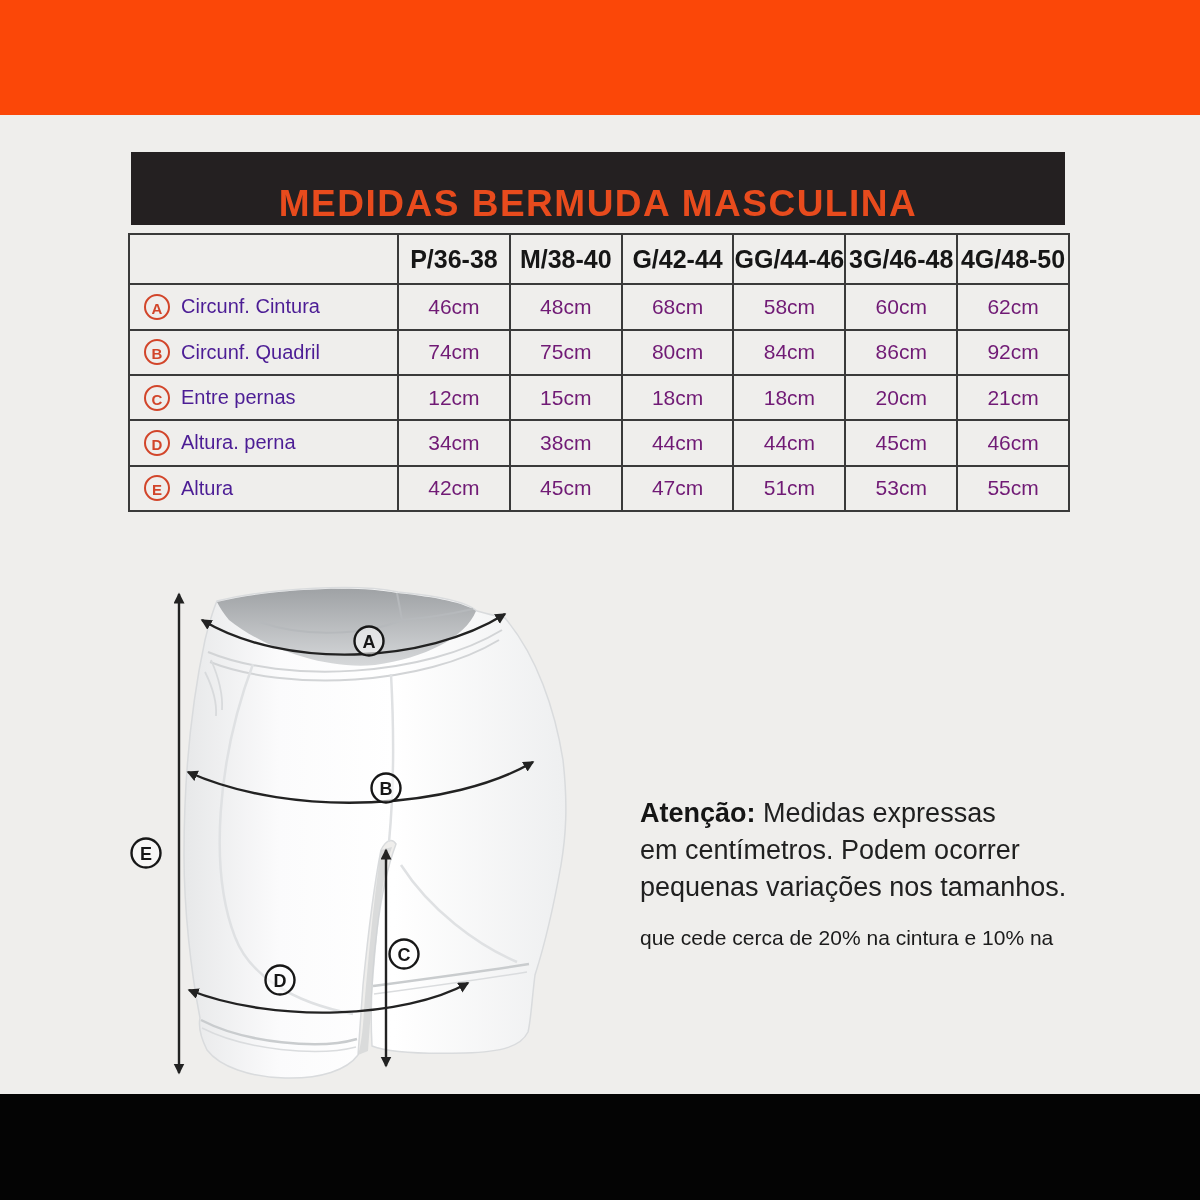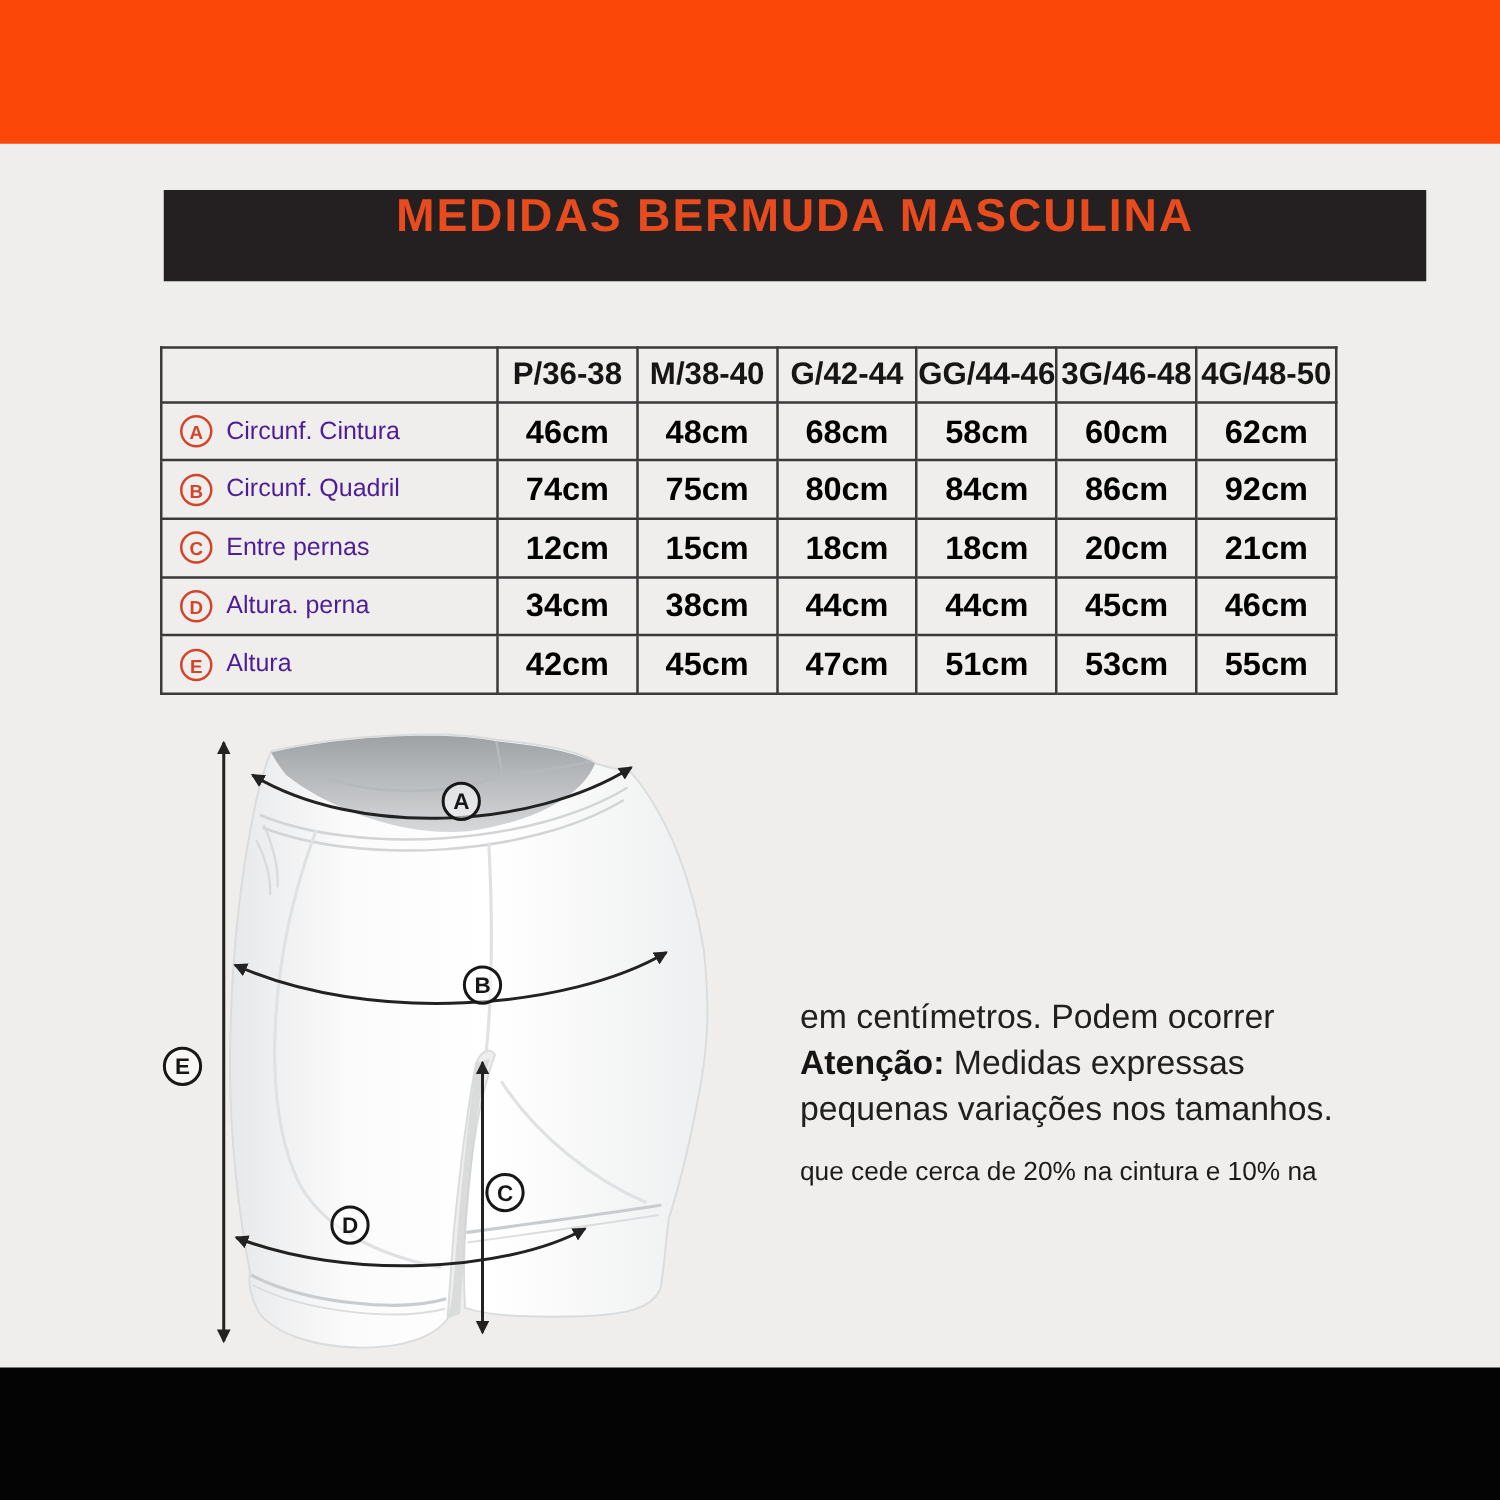--- a/index.html
+++ b/index.html
@@ -7,40 +7,40 @@
     width:1200px;height:1200px;position:relative;overflow:hidden;
     background:#efeeec;
     font-family:"Liberation Sans", sans-serif;
     color:#1f1f1f;
   }
   .top-banner{
     position:absolute;left:0;top:0;width:1200px;height:115px;
     background:#fb4708;
   }
   .title-bar{
-    position:absolute;left:131px;top:152px;width:1010px;height:73px;
-    background:#242021;display:flex;align-items:flex-start;justify-content:center;
+    position:absolute;left:131px;top:152px;width:934px;height:73px;
+    background:#242021;display:flex;align-items:flex-end;justify-content:center;
   }
   .title-bar h1{
     margin:0;font-size:37px;font-weight:bold;letter-spacing:1.5px;
     color:#e84b1d;
   }
   .size-table-wrap{
-    position:absolute;left:128px;top:233px;width:942px;height:279px;margin-top:44px;
+    position:absolute;left:128px;top:233px;width:942px;height:279px;
   }
   table.size-table{
     width:100%;height:100%;border-collapse:collapse;table-layout:fixed;
   }
   table.size-table td,table.size-table th{
     border:2px solid #3a3a3a;padding:0;vertical-align:middle;text-align:center;
     background:transparent;
   }
   table.size-table col.c-label{width:269px;}
   th.size-col{font-size:25px;font-weight:bold;color:#161616;}
-  td.val{font-size:26px;font-weight:700;color:#000000;}
+  td.val{font-size:21px;font-weight:400;color:#701a75;}
   td.rowlabel{text-align:left;}
   .rowlabel-inner{display:flex;align-items:center;padding-left:14px;}
   .letter-badge{
     flex:0 0 auto;width:26px;height:26px;border:2px solid #d2452a;border-radius:50%;
     color:#d2452a;font-size:15px;font-weight:bold;line-height:26px;text-align:center;
     margin-right:11px;box-sizing:border-box;
   }
   .rowlabel-text{font-size:20px;color:#4c1d95;white-space:nowrap;}
   .diagram{position:absolute;left:125px;top:580px;width:515px;height:520px;}
   .attention{
@@ -266,22 +266,22 @@
       <text x="155" y="406.5">D</text>
     </g>
     <g>
       <circle cx="21" cy="273" r="14.5" fill="rgba(255,255,255,0.55)" stroke="#171717" stroke-width="2.4"></circle>
       <text x="21" y="279.5">E</text>
     </g>
   </g>
 </svg>
 
 <div class="attention">
+  <div><strong>Atenção:</strong> <span>Medidas expressas</span></div>
   <div>em centímetros. Podem ocorrer</div>
-  <div><strong>Atenção:</strong> <span>Medidas expressas</span></div>
   <div>pequenas variações nos tamanhos.</div>
 </div>
 
 <div class="details">
   <div>que cede cerca de 20% na cintura e 10% na</div>
 </div>
 
 <div class="bottom-bar"></div>
 
 </body></html>

